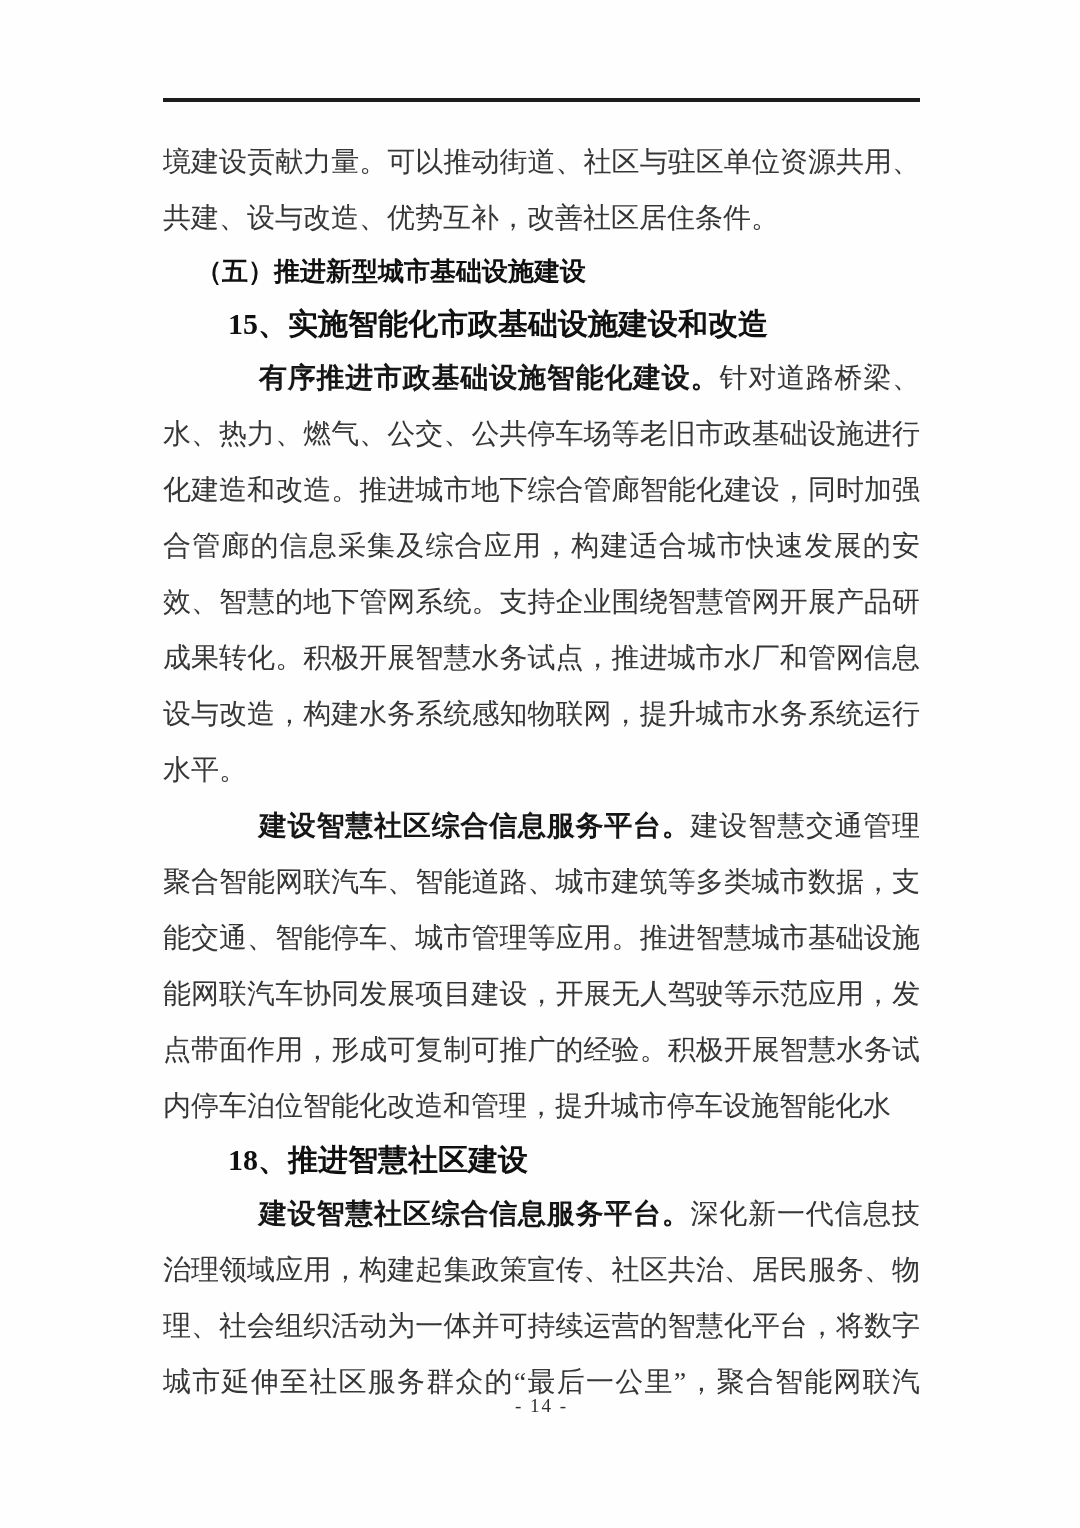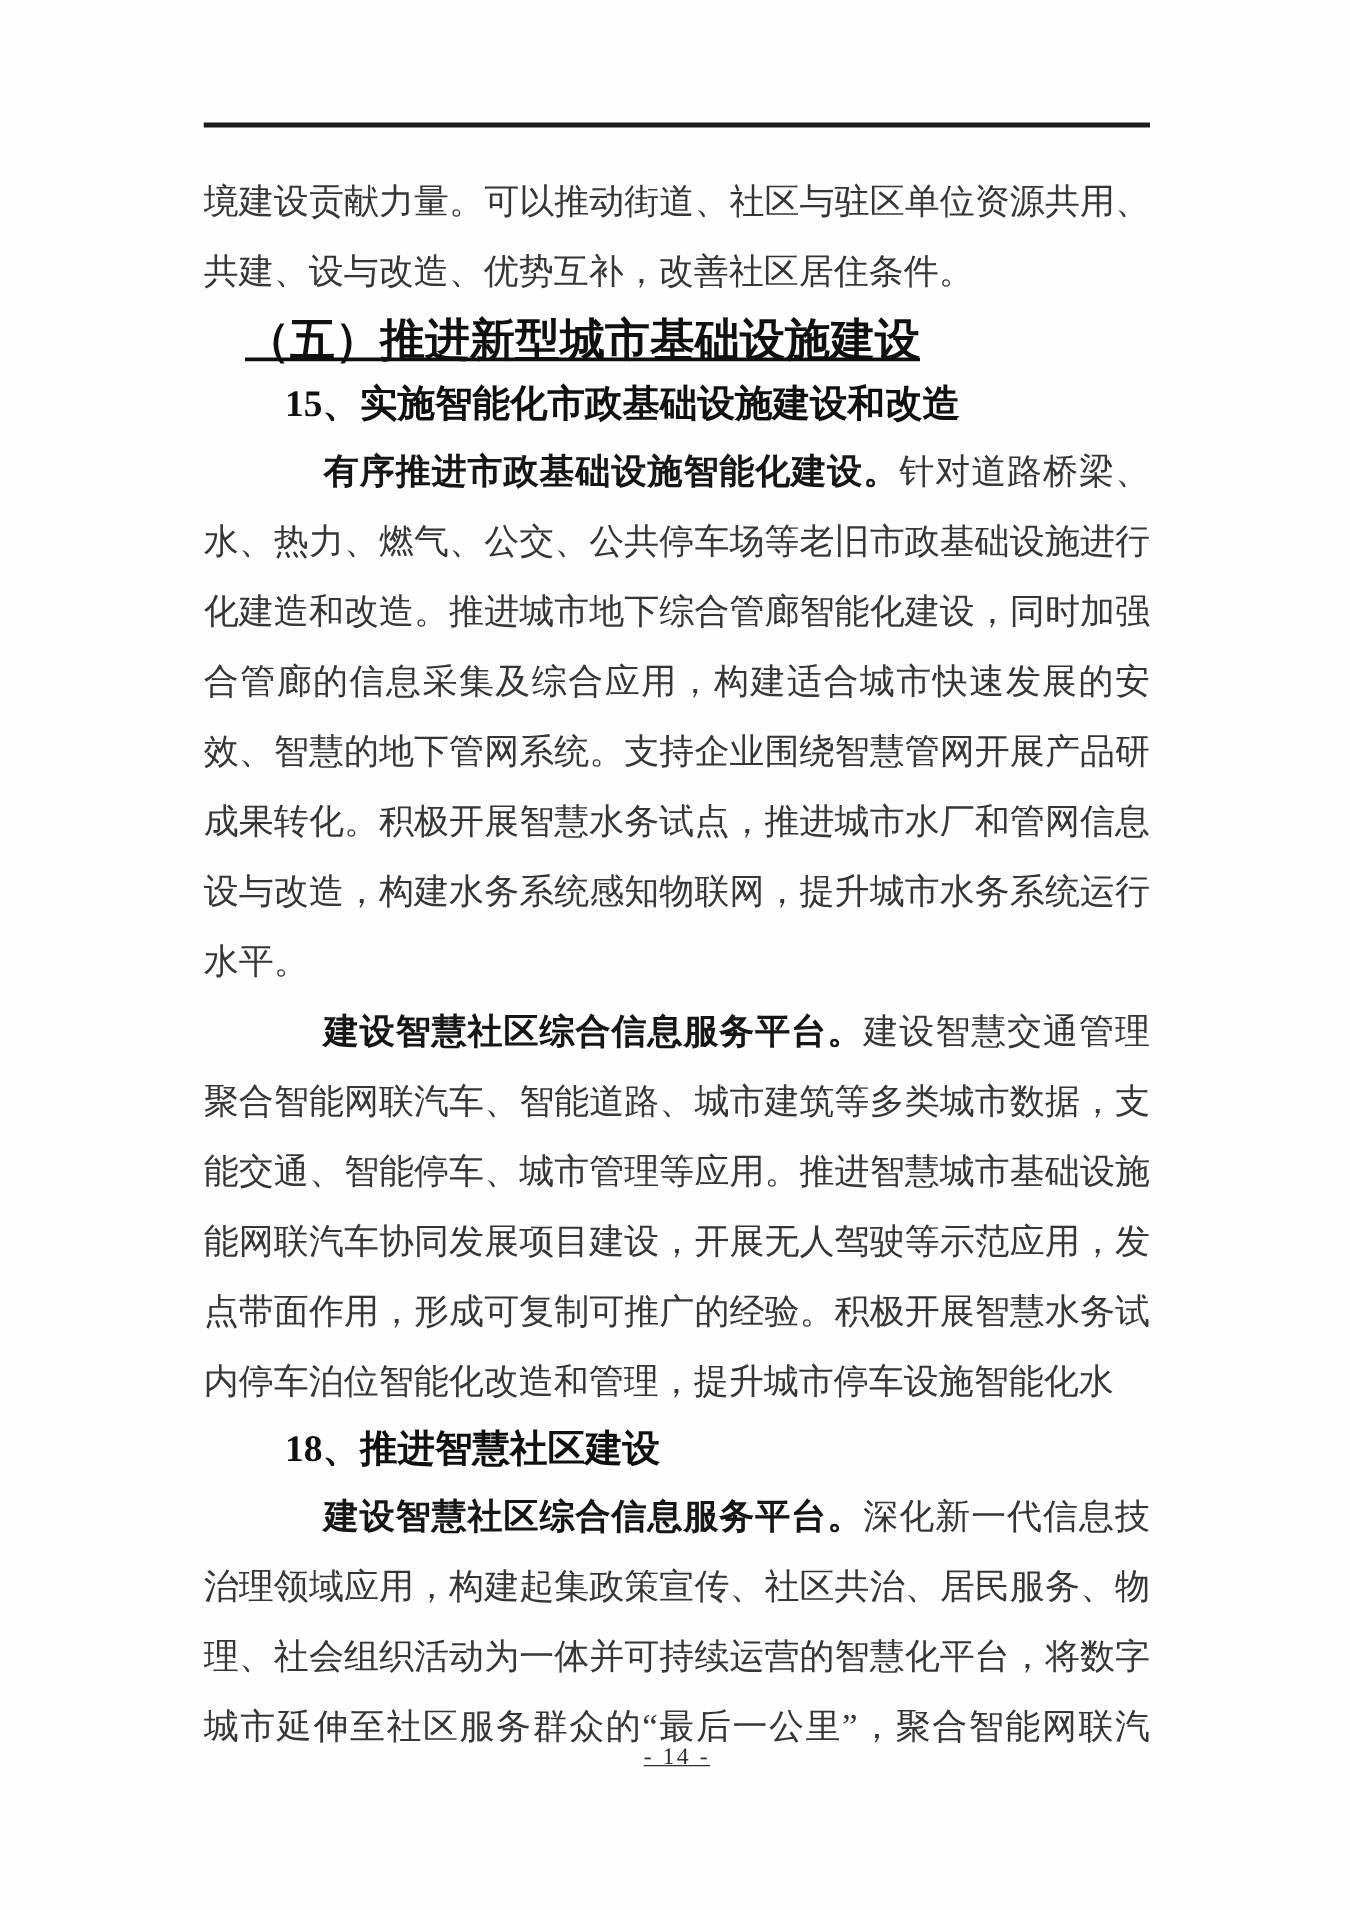--- a/index.html
+++ b/index.html
@@ -43,31 +43,30 @@
   }
   .line.first-indent{ text-indent:52px; }
   .h1, .h2{
     height:52px;
     line-height:52px;
     font-weight:700;
     color:#101010;
     overflow:hidden;
     text-align:left;
   }
-  .h1{ font-size:36px; text-indent:33px;text-decoration:underline; }
+  .h1{ font-size:26px; text-indent:33px; }
   .h2{ font-size:30px; text-indent:65px; }
   .footer{
     position:absolute;
     left:163px;top:1395px;
     width:757px;
     text-align:center;
     font-size:19px;
     color:#2e2e2e;
     letter-spacing:2px;
-    text-decoration:underline;
   }
 </style>
 </head>
 <body>
 
 <div class="page">
   <div class="content">
     <div class="rule"></div>
     <div class="blocks" id="doc-blocks">
         <div class="block-para">

